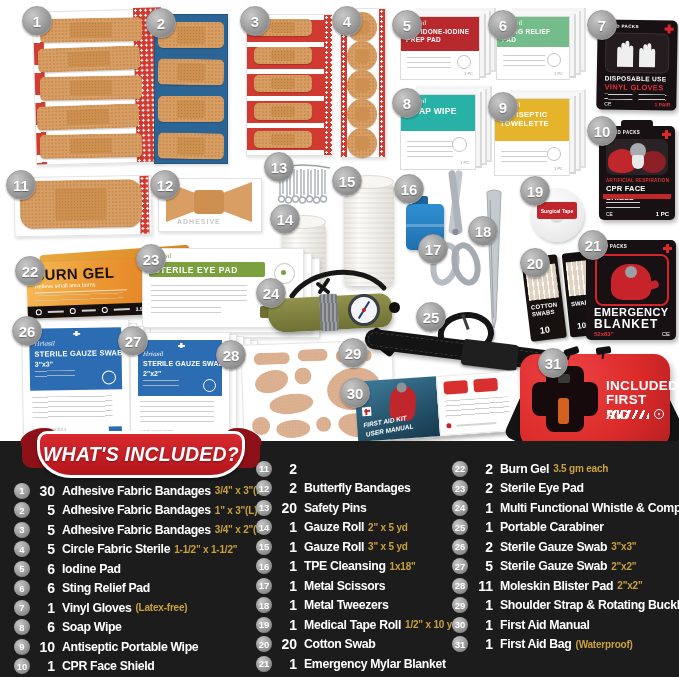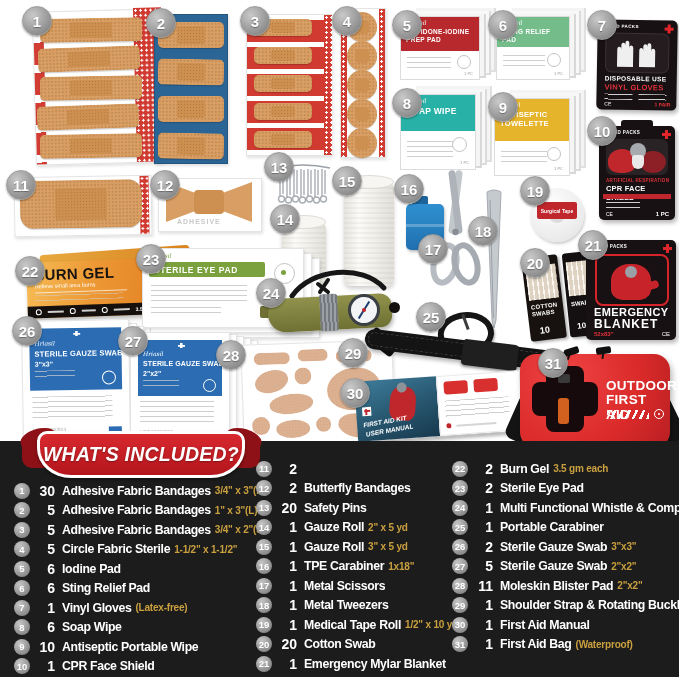--- a/index.html
+++ b/index.html
@@ -543,21 +543,21 @@
     <div style="position:absolute;left:8px;top:12px;width:150px;height:94px;border-radius:16px;
                 background:radial-gradient(circle at 30% 25%,#ef4343,#da2a2a 60%,#b71f22);box-shadow:2px 4px 6px rgba(0,0,0,.3);">
       <div style="position:absolute;left:44px;top:-6px;width:15px;height:7px;background:#101010;border-radius:2px;transform:rotate(-18deg);"></div>
       <div style="position:absolute;left:76px;top:-7px;width:15px;height:7px;background:#101010;border-radius:2px;transform:rotate(-8deg);"></div>
       <div style="position:absolute;left:48px;top:-2px;width:2px;height:8px;background:#101010;transform:rotate(20deg);"></div>
       <div style="position:absolute;left:82px;top:-3px;width:2px;height:8px;background:#101010;transform:rotate(8deg);"></div>
       <div style="position:absolute;left:26px;top:12px;width:38px;height:66px;background:#170a0c;border-radius:8px;"></div>
       <div style="position:absolute;left:12px;top:28px;width:66px;height:34px;background:#170a0c;border-radius:8px;"></div>
       <div style="position:absolute;left:38px;top:20px;width:12px;height:9px;background:#3a3a3a;border-radius:2px;"></div>
       <div style="position:absolute;left:38px;top:44px;width:11px;height:26px;background:#d2601e;border-radius:3px;"></div>
-      <div class="t w" style="left:86px;top:24px;font-size:13.5px;font-weight:900;letter-spacing:.3px;">OUTDOOR</div>
+      <div class="t w" style="left:86px;top:24px;font-size:13.5px;font-weight:900;letter-spacing:.3px;">INCLUDED</div>
       <div class="t w" style="left:86px;top:38px;font-size:13.5px;font-weight:900;letter-spacing:.3px;">FIRST AID</div>
       <div style="position:absolute;left:87px;top:56px;width:42px;height:9px;
                   background:repeating-linear-gradient(115deg,#fff 0 2.5px,transparent 2.5px 6.5px);"></div>
       <div style="position:absolute;left:134px;top:55px;width:10px;height:10px;border:1.5px solid #fff;border-radius:50%;box-sizing:border-box;">
         <div style="position:absolute;left:2.5px;top:2.5px;width:2px;height:2px;background:#fff;border-radius:50%;"></div>
       </div>
     </div>
     <span class="nb" style="left:26px;top:6px;">31</span>
   </div>
 
@@ -661,21 +661,21 @@
       </div>
       <div class="row">
         <span class="rbadge">15</span>
         <span class="qty">1</span>
         <span class="iname">Gauze Roll</span>
         <span class="isize">3" x 5 yd</span>
       </div>
       <div class="row">
         <span class="rbadge">16</span>
         <span class="qty">1</span>
-        <span class="iname">TPE Carabiner</span>
+        <span class="iname">TPE Cleansing</span>
         <span class="isize">1x18"</span>
       </div>
       <div class="row">
         <span class="rbadge">17</span>
         <span class="qty">1</span>
         <span class="iname">Metal Scissors</span>
         <span class="isize"></span>
       </div>
       <div class="row">
         <span class="rbadge">18</span>

